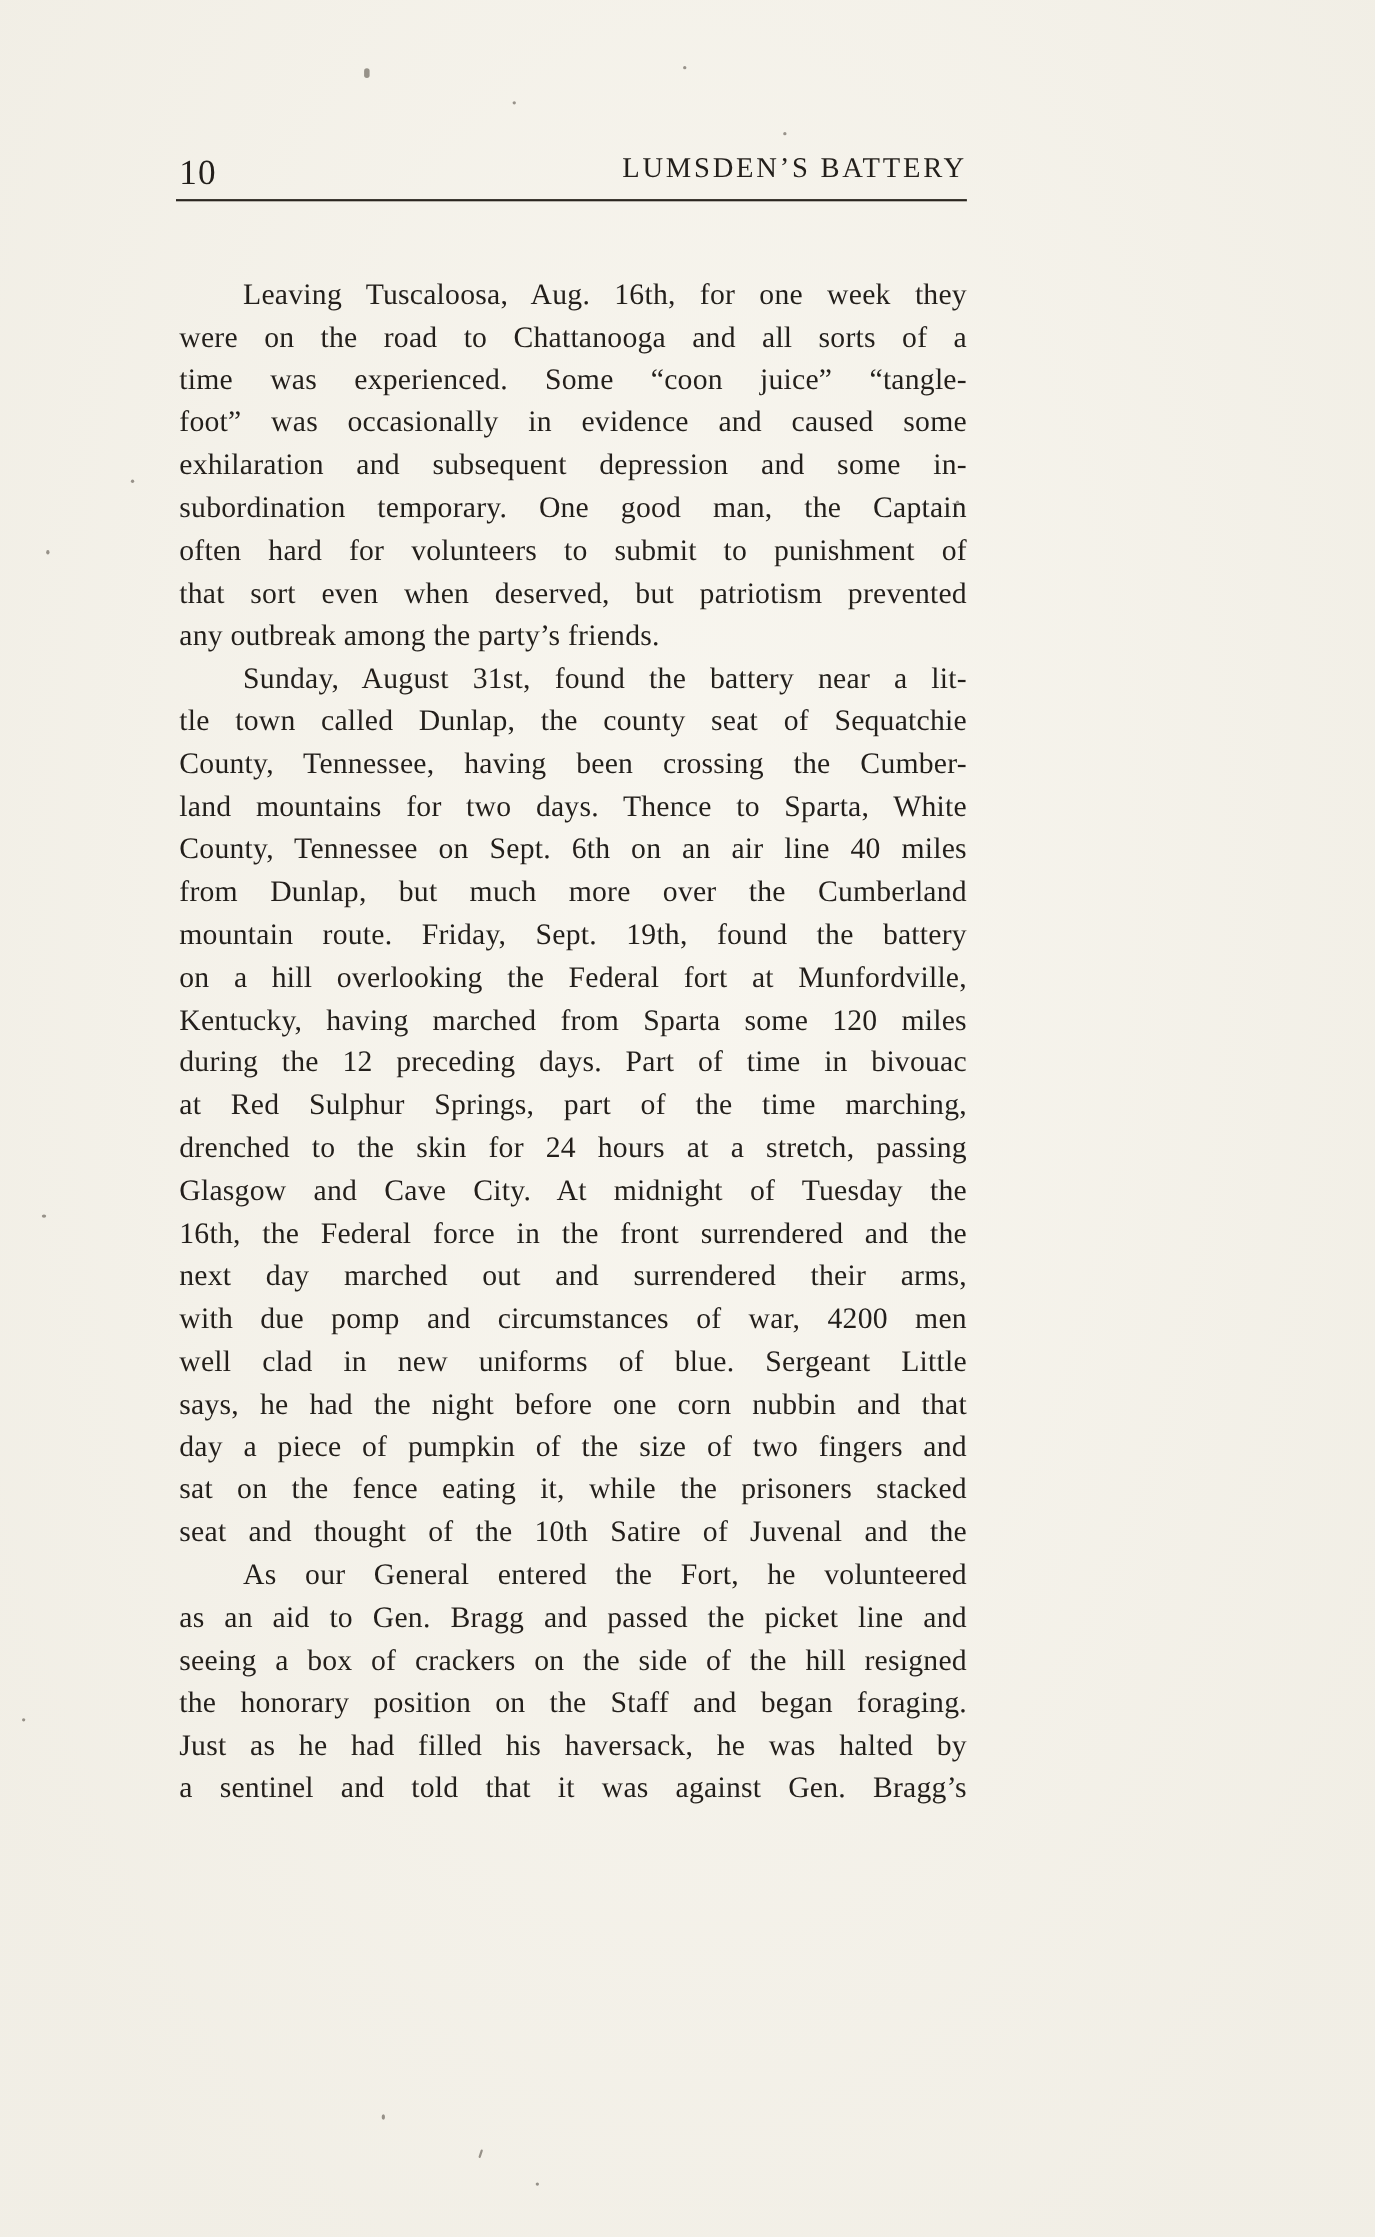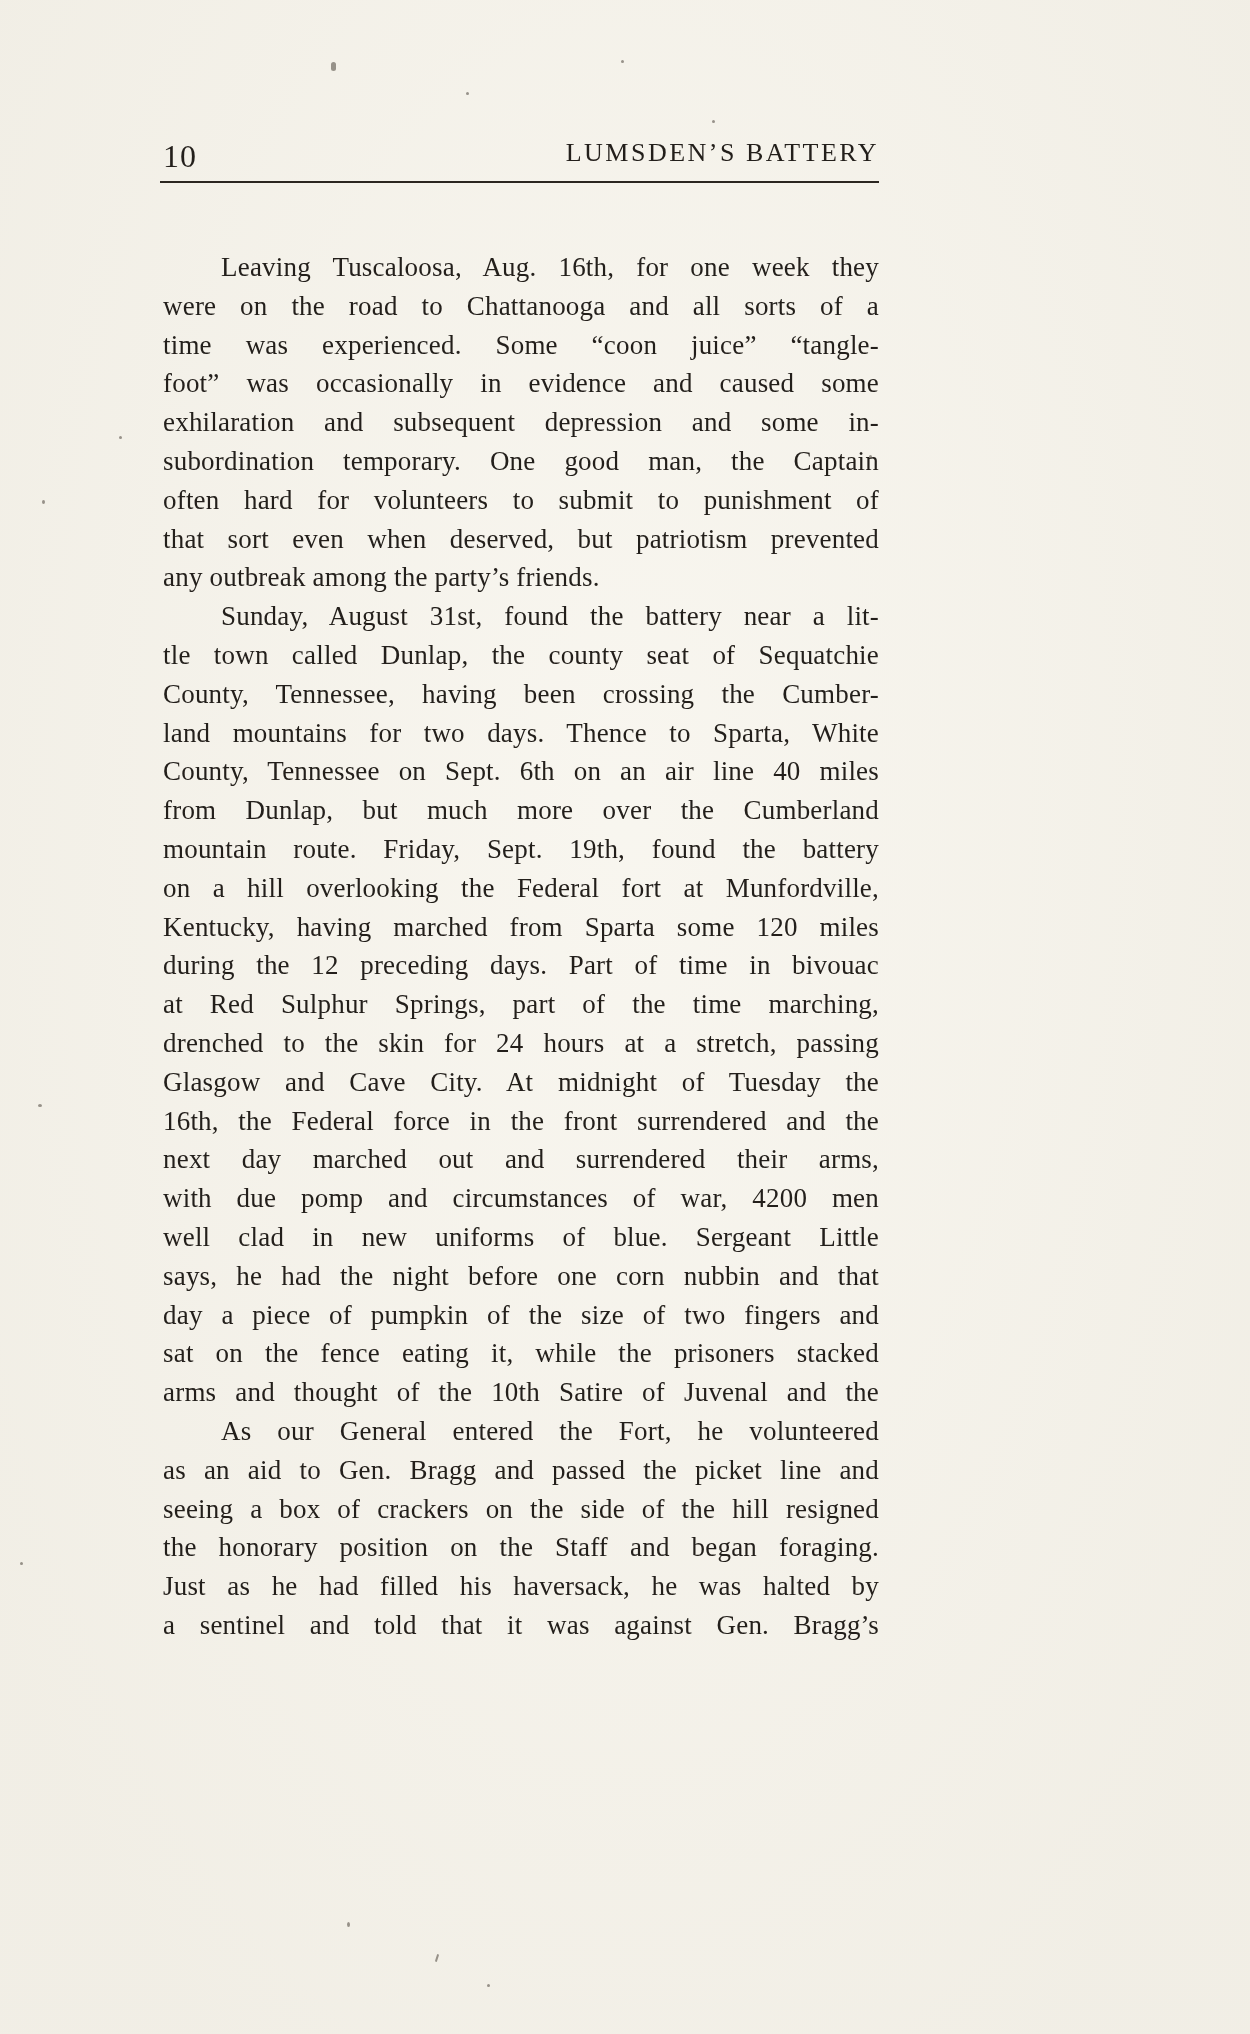--- a/index.html
+++ b/index.html
@@ -116,21 +116,21 @@
       <div class="line">at Red Sulphur Springs, part of the time marching,</div>
       <div class="line">drenched to the skin for 24 hours at a stretch, passing</div>
       <div class="line">Glasgow and Cave City. At midnight of Tuesday the</div>
       <div class="line">16th, the Federal force in the front surrendered and the</div>
       <div class="line">next day marched out and surrendered their arms,</div>
       <div class="line">with due pomp and circumstances of war, 4200 men</div>
       <div class="line">well clad in new uniforms of blue. Sergeant Little</div>
       <div class="line">says, he had the night before one corn nubbin and that</div>
       <div class="line">day a piece of pumpkin of the size of two fingers and</div>
       <div class="line">sat on the fence eating it, while the prisoners stacked</div>
-      <div class="line">arms and thought of the 10th Satire of Juvenal and the</div>
+      <div class="line">seat and thought of the 10th Satire of Juvenal and the</div>
       <div class="line indent">As our General entered the Fort, he volunteered</div>
       <div class="line">as an aid to Gen. Bragg and passed the picket line and</div>
       <div class="line">seeing a box of crackers on the side of the hill resigned</div>
       <div class="line">the honorary position on the Staff and began foraging.</div>
       <div class="line">Just as he had filled his haversack, he was halted by</div>
       <div class="line">a sentinel and told that it was against Gen. Bragg’s</div>
     </div>
 
   <div class="speck" style="left:331px; top:62px; width:5px; height:9px; border-radius:3px;"></div>
   <div class="speck" style="left:466px; top:92px; width:3px; height:3px;"></div>

